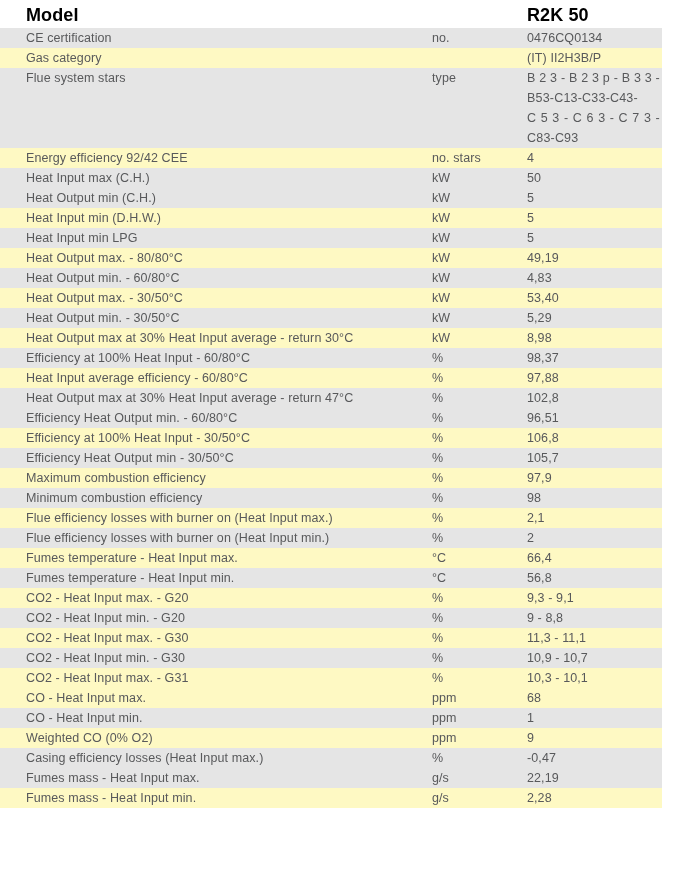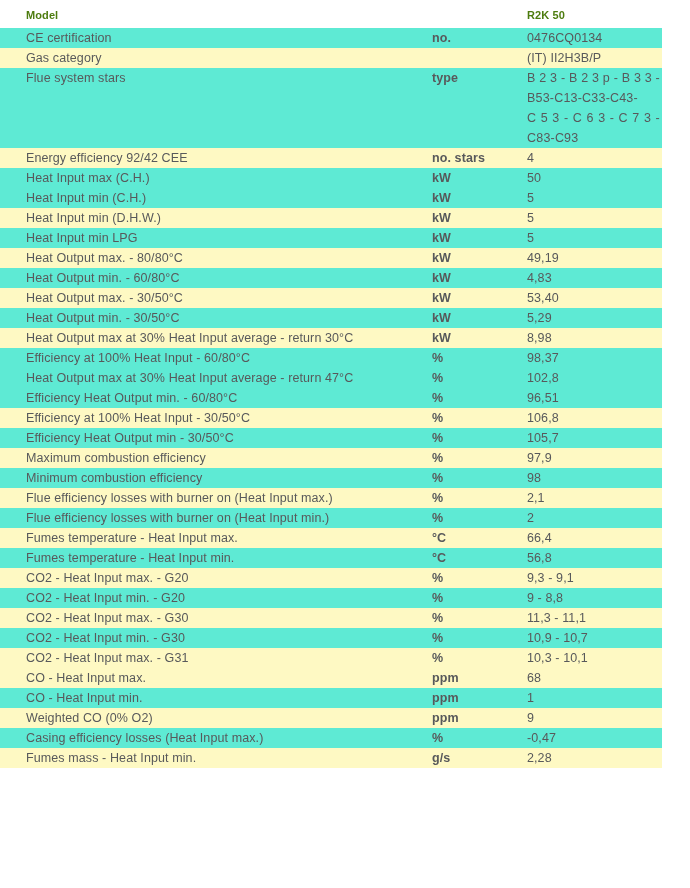--- a/index.html
+++ b/index.html
@@ -27,21 +27,21 @@
     width: 662px;
     border-collapse: collapse;
     table-layout: fixed;
   }
 
   .spec-table col.c-label { width: 430px; }
   .spec-table col.c-unit  { width: 93px; }
   .spec-table col.c-value { width: 139px; }
 
   .spec-table tr.row-shaded > td {
-    background: #5eead4;
+    background: #e5e5e5;
   }
   .spec-table tr.row-plain > td {
     background: #fef9c3;
   }
 
   .spec-table td {
     height: 20px;
     padding: 0;
     vertical-align: top;
     font-size: 12.5px;
@@ -50,32 +50,31 @@
     letter-spacing: 0.1px;
     white-space: nowrap;
     overflow: hidden;
   }
 
   .spec-table td.cell-label {
     padding-left: 26px;
   }
   .spec-table td.cell-unit {
     padding-left: 2px;
-    font-weight: bold;
   }
   .spec-table td.cell-value {
     padding-left: 4px;
   }
 
   
   tr.row-header td {
     background: #ffffff;
-    color: #4d7c0f;
+    color: #000000;
     font-weight: 700;
-    font-size: 11px;
+    font-size: 18px;
     height: 26px;
     line-height: 26px;
   }
   tr.row-header td.cell-label { padding-left: 26px; }
 
   
   tr.row-tall td {
     height: 80px;
     line-height: 20px;
     vertical-align: top;
@@ -169,21 +168,21 @@
           <td class="cell-label">Energy efficiency 92/42 CEE</td>
           <td class="cell-unit">no. stars</td>
           <td class="cell-value">4</td>
         </tr>
         <tr class="row-shaded">
           <td class="cell-label">Heat Input max (C.H.)</td>
           <td class="cell-unit">kW</td>
           <td class="cell-value">50</td>
         </tr>
         <tr class="row-shaded">
-          <td class="cell-label">Heat Input min (C.H.)</td>
+          <td class="cell-label">Heat Output min (C.H.)</td>
           <td class="cell-unit">kW</td>
           <td class="cell-value">5</td>
         </tr>
         <tr class="row-plain">
           <td class="cell-label">Heat Input min (D.H.W.)</td>
           <td class="cell-unit">kW</td>
           <td class="cell-value">5</td>
         </tr>
         <tr class="row-shaded">
           <td class="cell-label">Heat Input min LPG</td>
@@ -212,20 +211,25 @@
         </tr>
         <tr class="row-plain">
           <td class="cell-label">Heat Output max at 30% Heat Input average - return 30°C</td>
           <td class="cell-unit">kW</td>
           <td class="cell-value">8,98</td>
         </tr>
         <tr class="row-shaded">
           <td class="cell-label">Efficiency at 100% Heat Input  - 60/80°C</td>
           <td class="cell-unit">%</td>
           <td class="cell-value">98,37</td>
+        </tr>
+        <tr class="row-plain">
+          <td class="cell-label">Heat Input average efficiency - 60/80°C</td>
+          <td class="cell-unit">%</td>
+          <td class="cell-value">97,88</td>
         </tr>
         <tr class="row-shaded">
           <td class="cell-label">Heat Output max at 30% Heat Input average - return 47°C</td>
           <td class="cell-unit">%</td>
           <td class="cell-value">102,8</td>
         </tr>
         <tr class="row-shaded">
           <td class="cell-label">Efficiency Heat Output min. - 60/80°C</td>
           <td class="cell-unit">%</td>
           <td class="cell-value">96,51</td>
@@ -308,20 +312,25 @@
         <tr class="row-plain">
           <td class="cell-label">Weighted CO (0% O2)</td>
           <td class="cell-unit">ppm</td>
           <td class="cell-value">9</td>
         </tr>
         <tr class="row-shaded">
           <td class="cell-label">Casing efficiency losses (Heat Input max.)</td>
           <td class="cell-unit">%</td>
           <td class="cell-value">-0,47</td>
         </tr>
+        <tr class="row-shaded">
+          <td class="cell-label">Fumes mass - Heat Input max.</td>
+          <td class="cell-unit">g/s</td>
+          <td class="cell-value">22,19</td>
+        </tr>
         <tr class="row-plain">
           <td class="cell-label">Fumes mass - Heat Input min.</td>
           <td class="cell-unit">g/s</td>
           <td class="cell-value">2,28</td>
         </tr>
       </tbody>
   </table>
 </div>
 
 </body></html>

